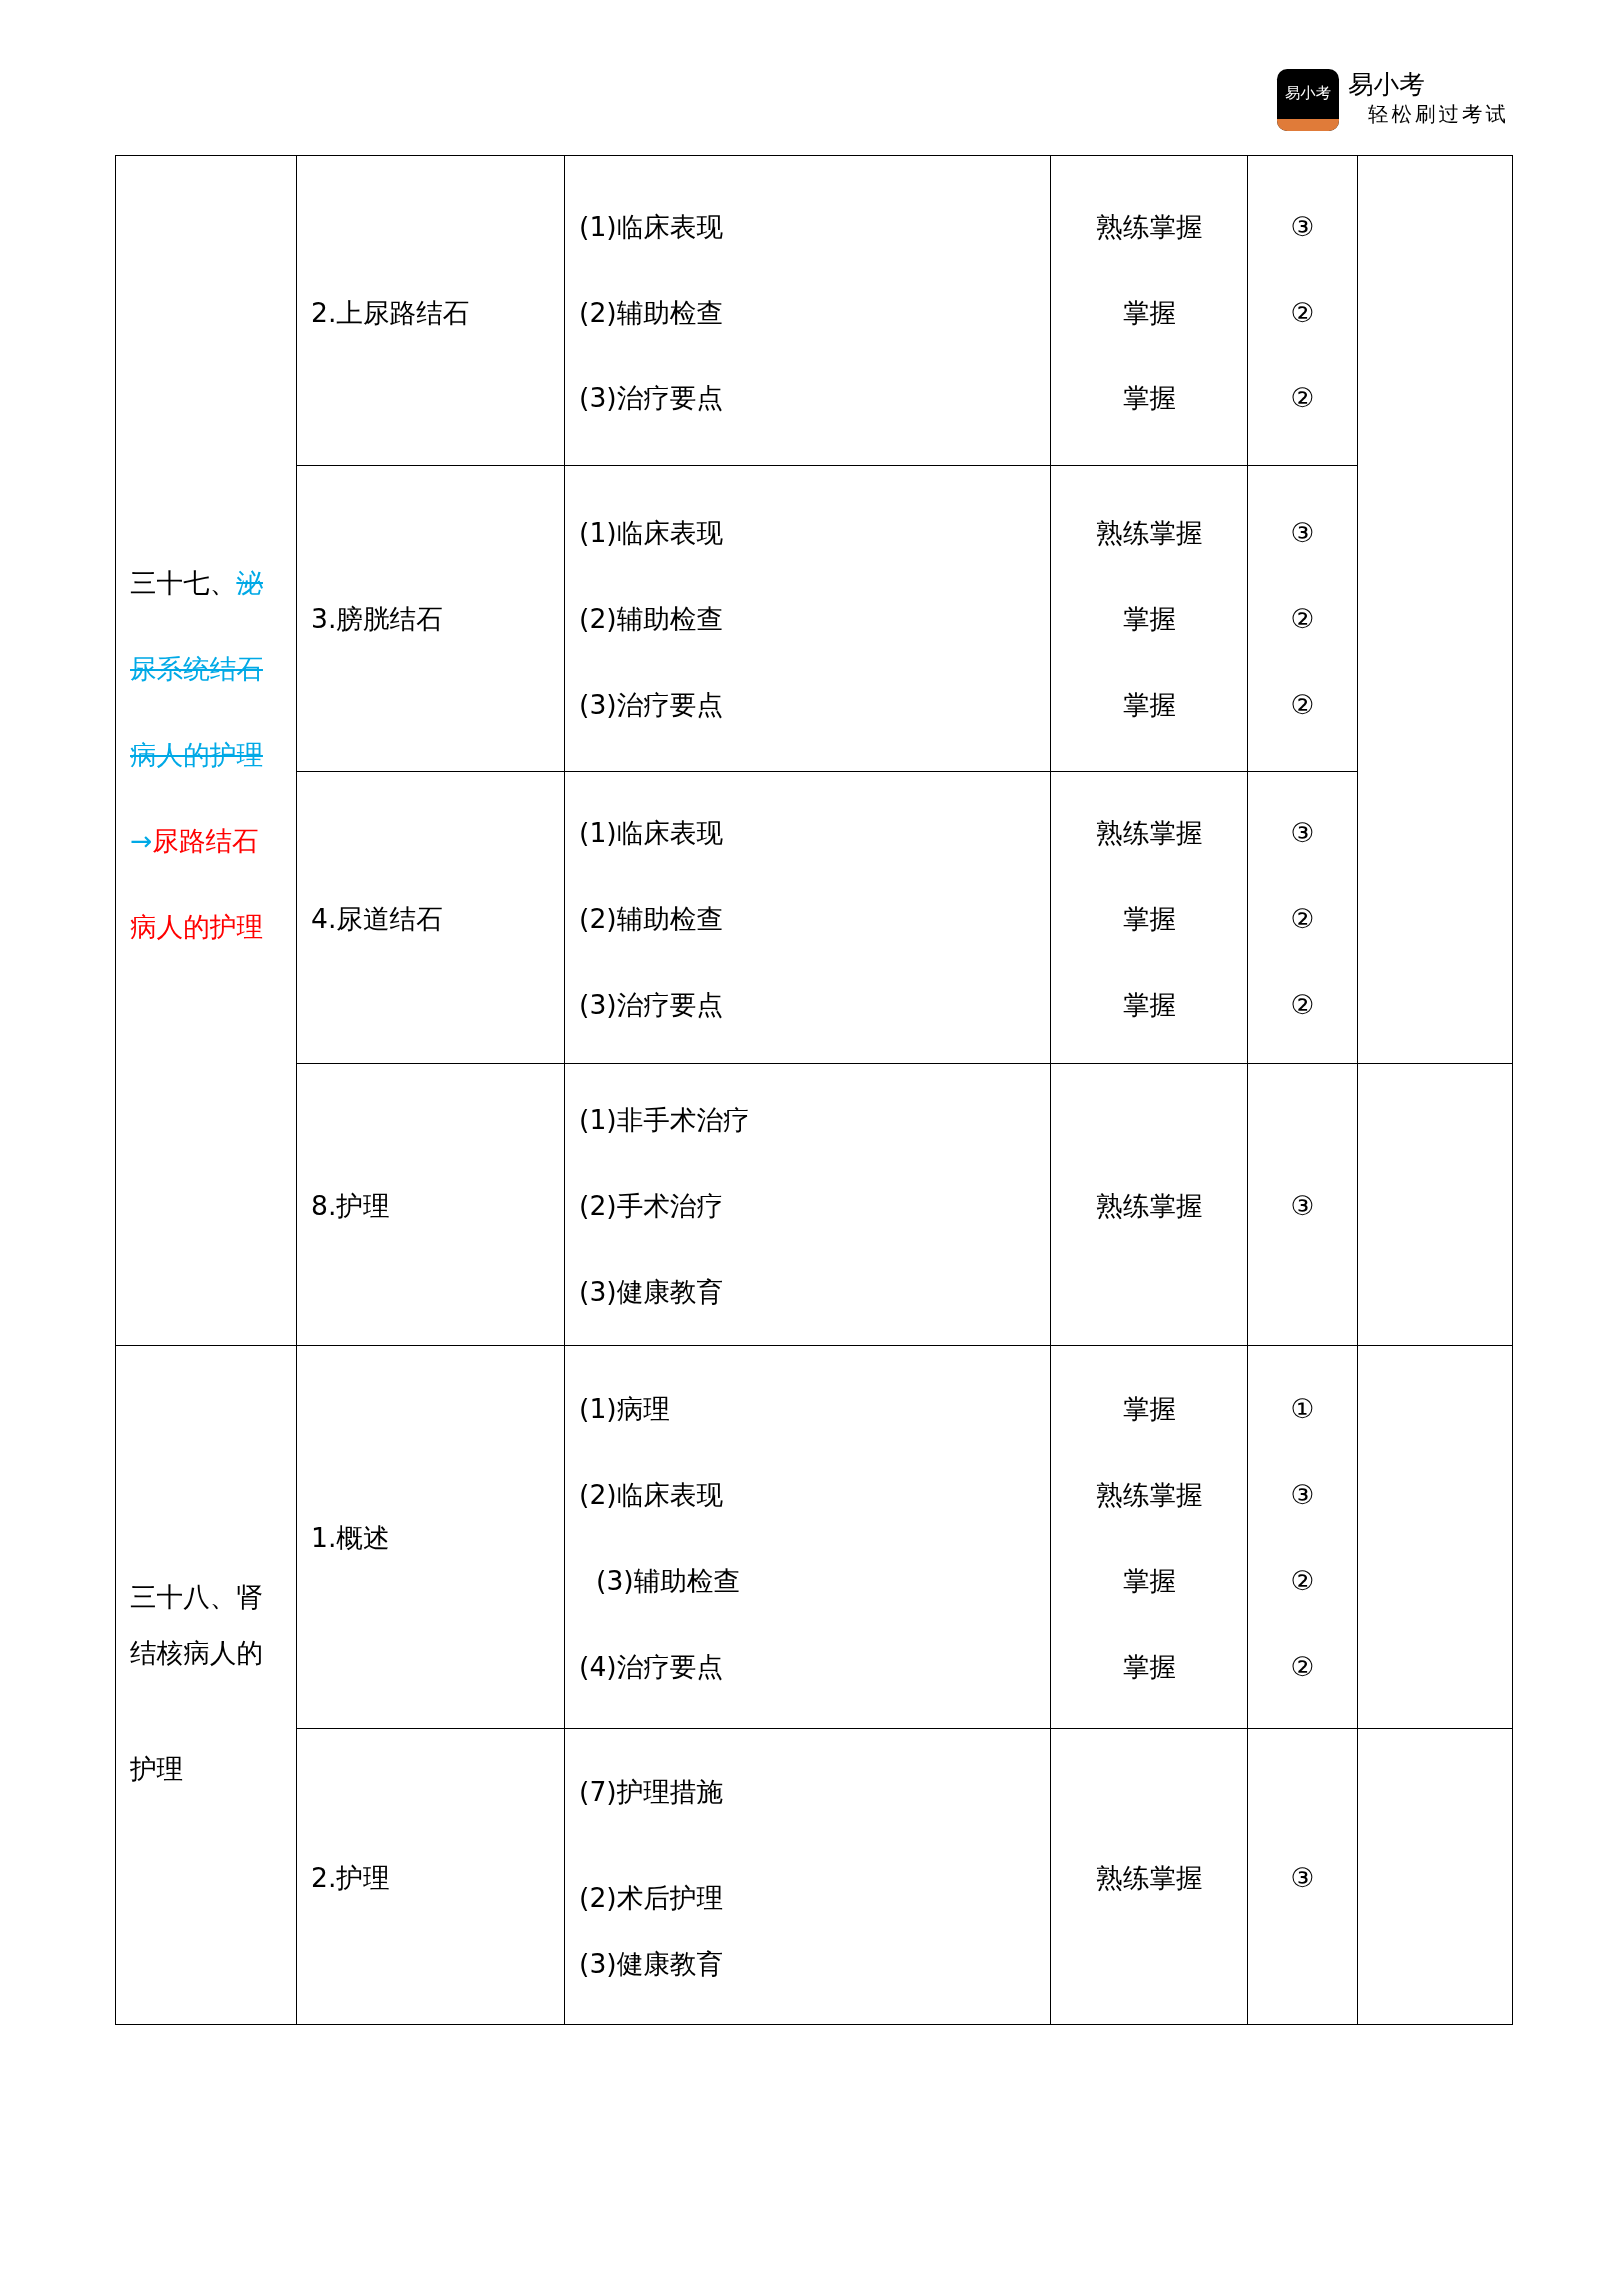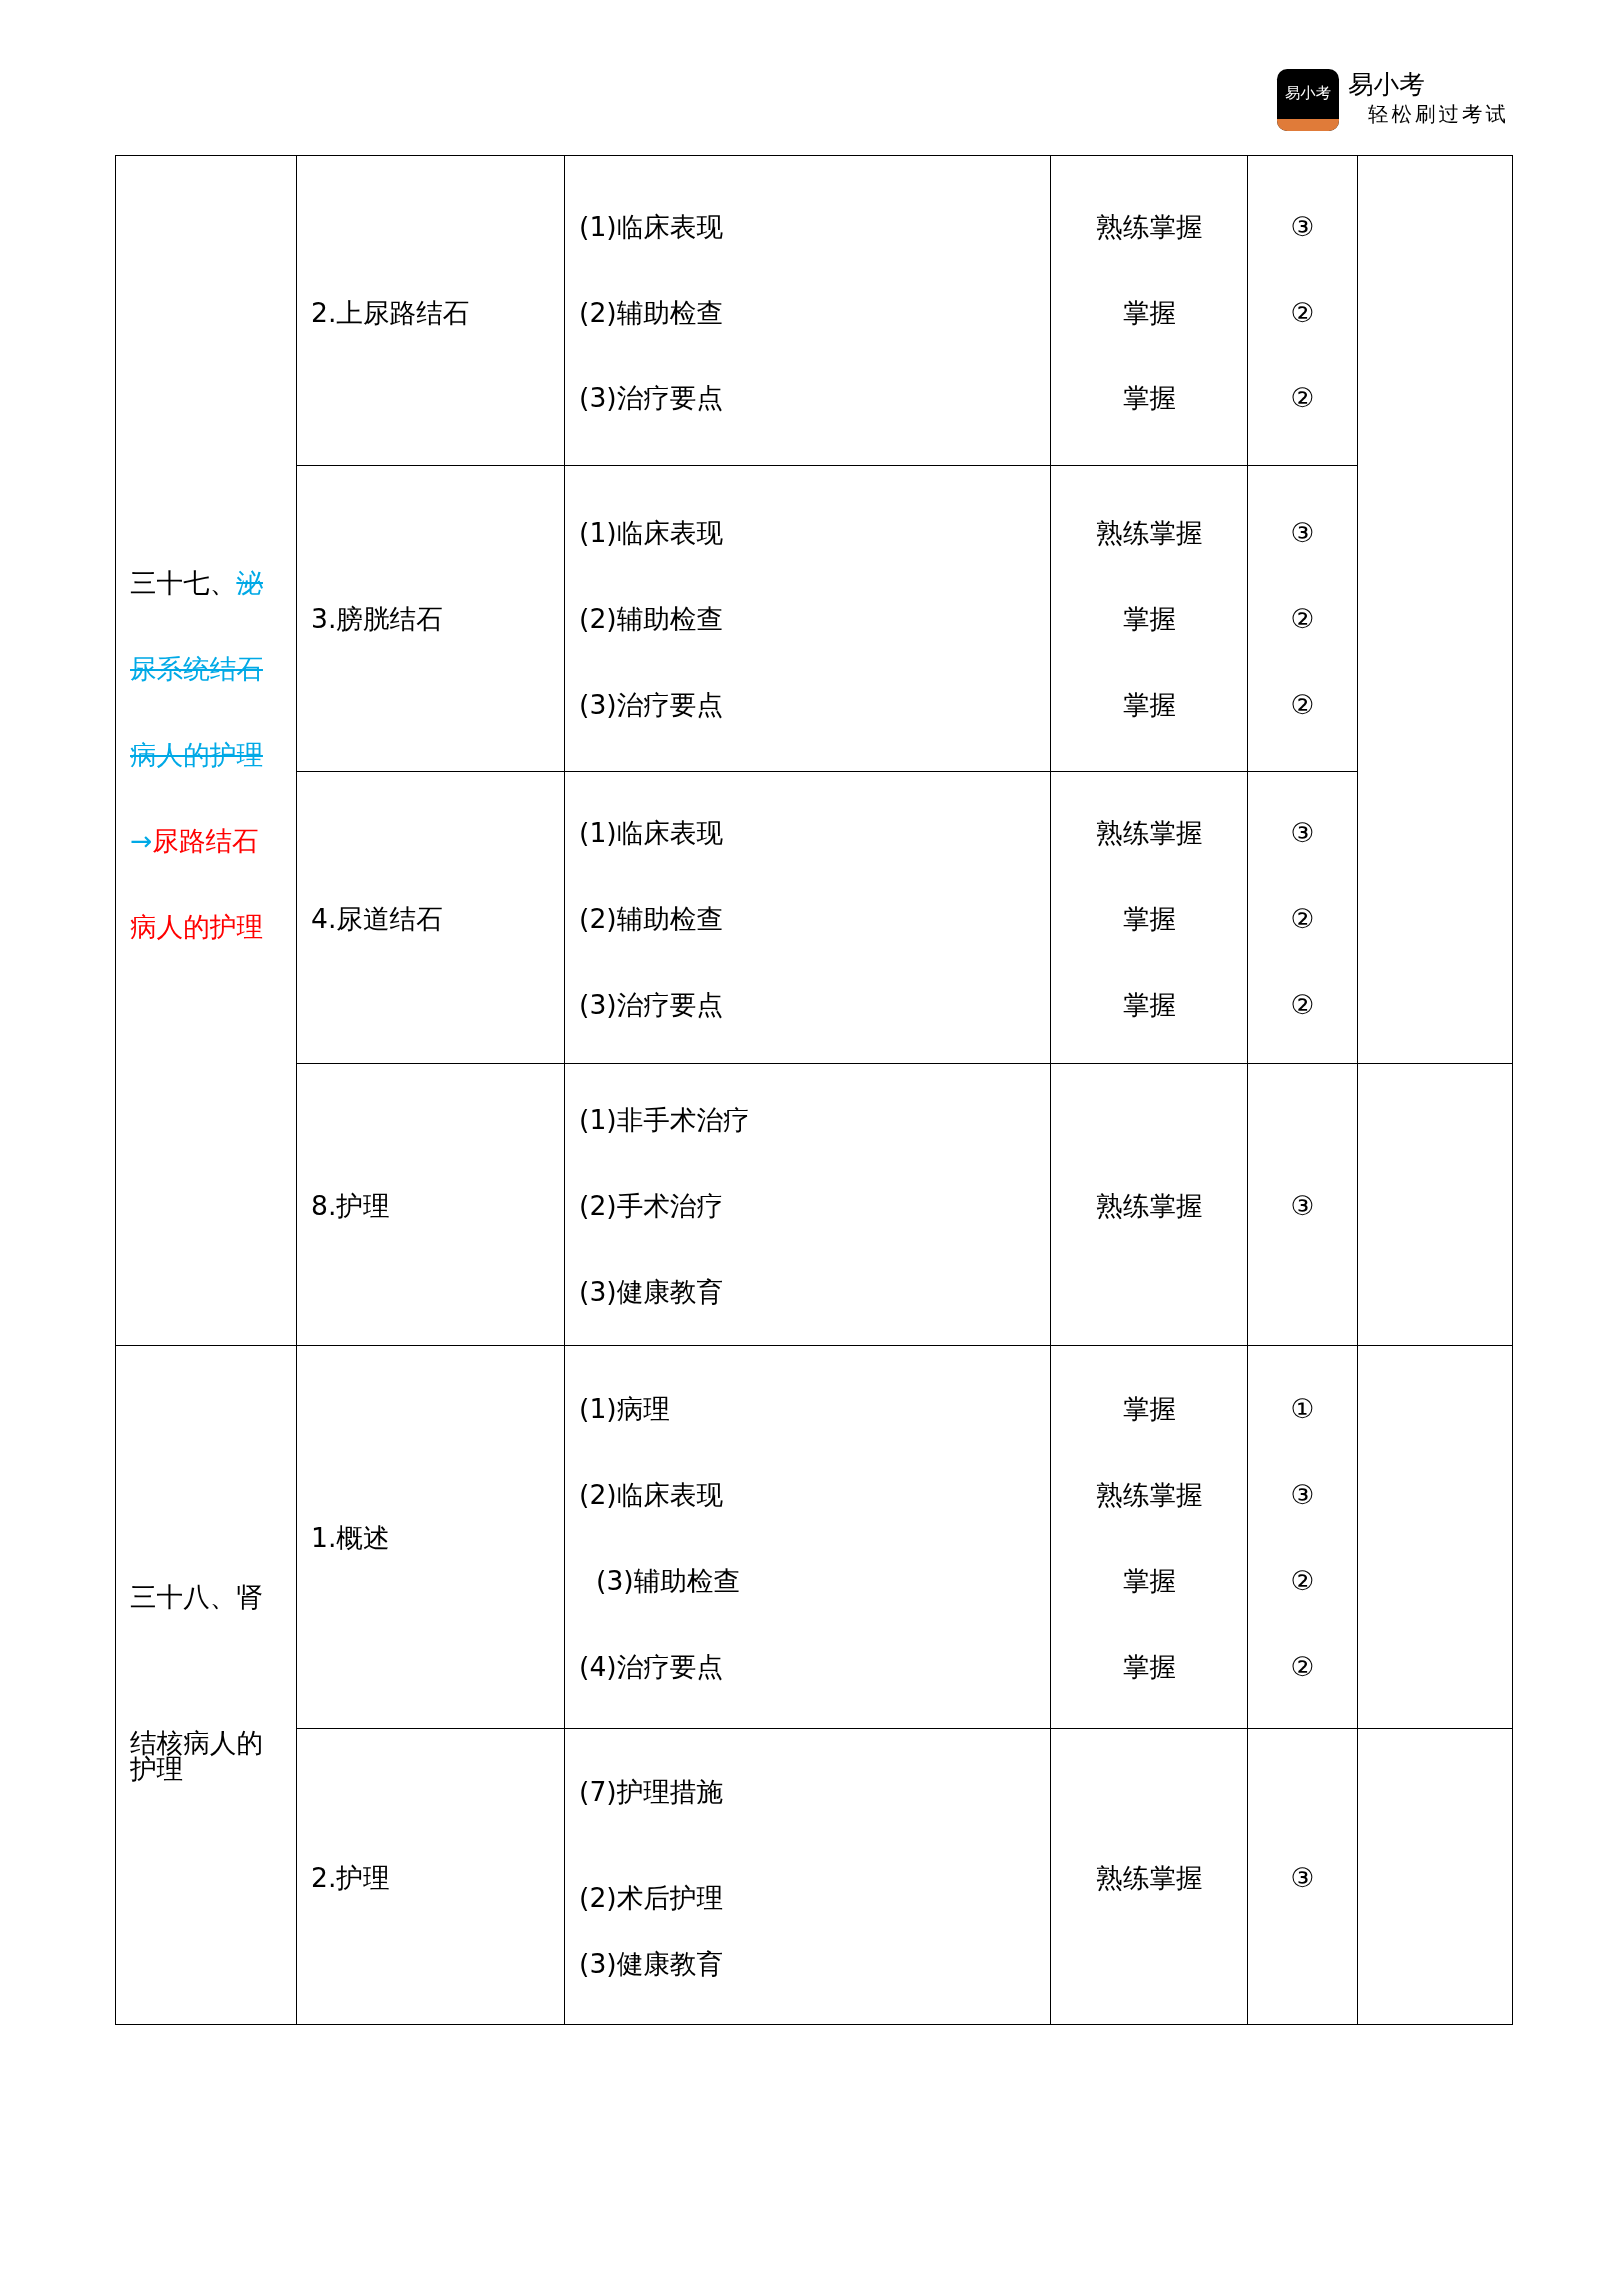--- a/index.html
+++ b/index.html
@@ -93,21 +93,21 @@
 <div class="line c" style="left:1247px;width:111px;top:902px;">②</div>
 <div class="line c" style="left:1247px;width:111px;top:988px;">②</div>
 <div class="cell" style="left:1247px;top:1063px;width:111px;height:283px;"></div>
 <div class="line c" style="left:1247px;width:111px;top:1189px;">③</div>
 
 <div class="cell" style="left:1357px;top:155px;width:156px;height:910px;"></div>
 <div class="cell" style="left:1357px;top:1063px;width:156px;height:283px;"></div>
 
 <div class="cell" style="left:115px;top:1345px;width:182px;height:680px;"></div>
 <div class="line" style="left:130px;top:1580px;">三十八、肾</div>
-<div class="line" style="left:130px;top:1726px;">结核病人的</div>
+<div class="line" style="left:130px;top:1636px;">结核病人的</div>
 <div class="line" style="left:130px;top:1752px;">护理</div>
 
 <div class="cell" style="left:296px;top:1345px;width:270px;height:385px;"></div>
 <div class="line" style="left:311px;top:1521px;">1.概述</div>
 <div class="cell" style="left:296px;top:1728px;width:270px;height:297px;"></div>
 <div class="line" style="left:311px;top:1861px;">2.护理</div>
 
 <div class="cell" style="left:564px;top:1345px;width:487px;height:385px;"></div>
 <div class="line" style="left:579px;top:1392px;">(1)病理</div>
 <div class="line" style="left:579px;top:1478px;">(2)临床表现</div>

